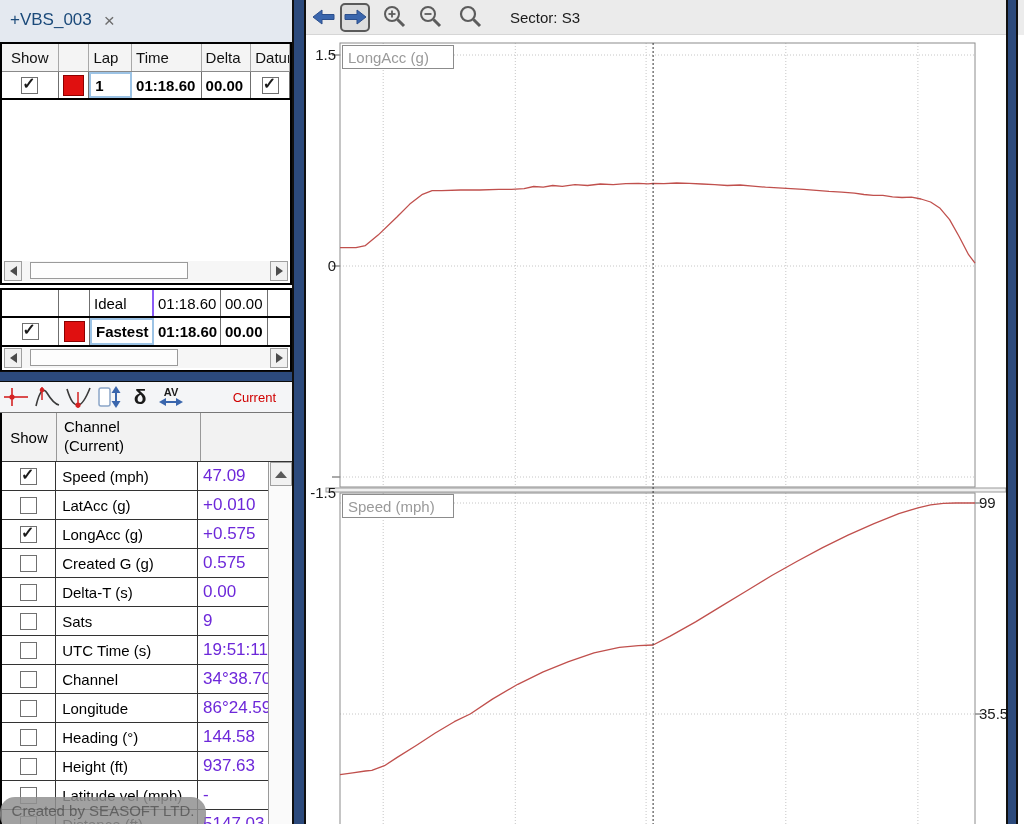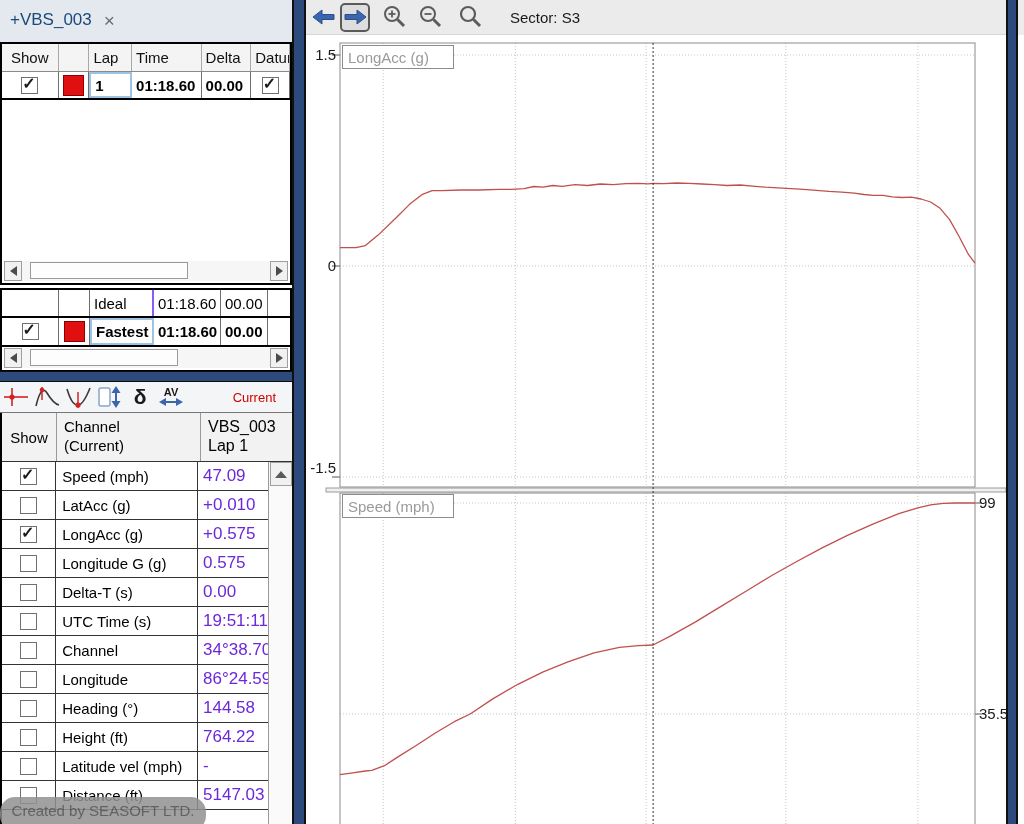--- a/index.html
+++ b/index.html
@@ -235,24 +235,20 @@
       <span class="current-label">Current</span>
     </div>
 
     <div class="changrid">
       <div class="chhead">
         <div class="chh1">Show</div>
         <div class="chh2">
           <div>Channel</div>
           <div>(Current)</div>
         </div>
-        <div class="chh3">
-          <div>VBS_003</div>
-          <div>Lap 1</div>
-        </div>
       </div>
       <div id="chrows">
           <div class="chrow">
             <div class="cc1">
               <span class="cbx checked"></span>
             </div>
             <div class="cc2">Speed (mph)</div>
             <div class="cc3">47.09</div>
           </div>
           <div class="chrow">
@@ -266,34 +262,41 @@
             <div class="cc1">
               <span class="cbx checked"></span>
             </div>
             <div class="cc2">LongAcc (g)</div>
             <div class="cc3">+0.575</div>
           </div>
           <div class="chrow">
             <div class="cc1">
               <span class="cbx"></span>
             </div>
-            <div class="cc2">Longitude G (g)</div>
+            <div class="cc2">Created G (g)</div>
             <div class="cc3">0.575</div>
           </div>
           <div class="chrow">
             <div class="cc1">
               <span class="cbx"></span>
             </div>
             <div class="cc2">Delta-T (s)</div>
             <div class="cc3">0.00</div>
           </div>
           <div class="chrow">
             <div class="cc1">
               <span class="cbx"></span>
             </div>
+            <div class="cc2">Sats</div>
+            <div class="cc3">9</div>
+          </div>
+          <div class="chrow">
+            <div class="cc1">
+              <span class="cbx"></span>
+            </div>
             <div class="cc2">UTC Time (s)</div>
             <div class="cc3">19:51:11.</div>
           </div>
           <div class="chrow">
             <div class="cc1">
               <span class="cbx"></span>
             </div>
             <div class="cc2">Channel</div>
             <div class="cc3">34°38.70</div>
           </div>
@@ -309,21 +312,21 @@
               <span class="cbx"></span>
             </div>
             <div class="cc2">Heading (°)</div>
             <div class="cc3">144.58</div>
           </div>
           <div class="chrow">
             <div class="cc1">
               <span class="cbx"></span>
             </div>
             <div class="cc2">Height (ft)</div>
-            <div class="cc3">764.22</div>
+            <div class="cc3">937.63</div>
           </div>
           <div class="chrow">
             <div class="cc1">
               <span class="cbx"></span>
             </div>
             <div class="cc2">Latitude vel (mph)</div>
             <div class="cc3">-</div>
           </div>
           <div class="chrow">
             <div class="cc1">
@@ -408,21 +411,21 @@
           <line x1="669" y1="679.0" x2="676" y2="679.0" stroke="#555" stroke-width="1"></line>
           <rect x="34" y="458" width="635" height="340" fill="none" stroke="#8c8c8c" stroke-width="1"></rect>
           <polyline points="34.0,739.6 46.7,737.8 59.4,736.0 65.8,735.4 78.5,730.7 91.2,722.4 110.2,710.5 129.3,698.0 148.3,686.7 164.2,679.0 186.4,664.1 211.8,649.3 237.2,636.8 262.6,626.7 288.0,617.8 313.4,612.4 332.4,610.6 347.1,610.0 364.2,601.1 389.6,586.9 415.0,571.4 440.4,556.0 465.8,540.5 491.2,526.2 516.6,512.6 542.0,500.1 567.4,488.8 592.8,478.7 611.9,472.8 624.6,469.8 637.3,468.3 649.9,468.0 669.0,468.0" fill="none" stroke="#c0504d" stroke-width="1.3" stroke-linejoin="round"></polyline>
           <rect x="20" y="453" width="680" height="4" fill="#f0f0f0" stroke="#9a9a9a" stroke-width="1"></rect>
           <line x1="347.1" y1="8" x2="347.1" y2="789" stroke="#333" stroke-width="1" stroke-dasharray="2,2"></line>
         </svg>
       <div class="series-box" style="top:10px;">LongAcc (g)</div>
       <div class="series-box" style="top:459px;">Speed (mph)</div>
     <span class="axis-label left" style="top: 10.995px;">1.5</span>
         <span class="axis-label left" style="top: 222px;">0</span>
-        <span class="axis-label left" style="top: 424px;">-1.5</span>
+        <span class="axis-label left" style="top: 449px;">-1.5</span>
         <span class="axis-label right" style="top: 459px;">99</span>
         <span class="axis-label right" style="top: 669.976px;">35.5</span>
       </div>
   </div>
 
   <div class="vsep v2"></div>
   <div class="sliver">
       <div class="slivertop"></div>
     </div>
 </div>

